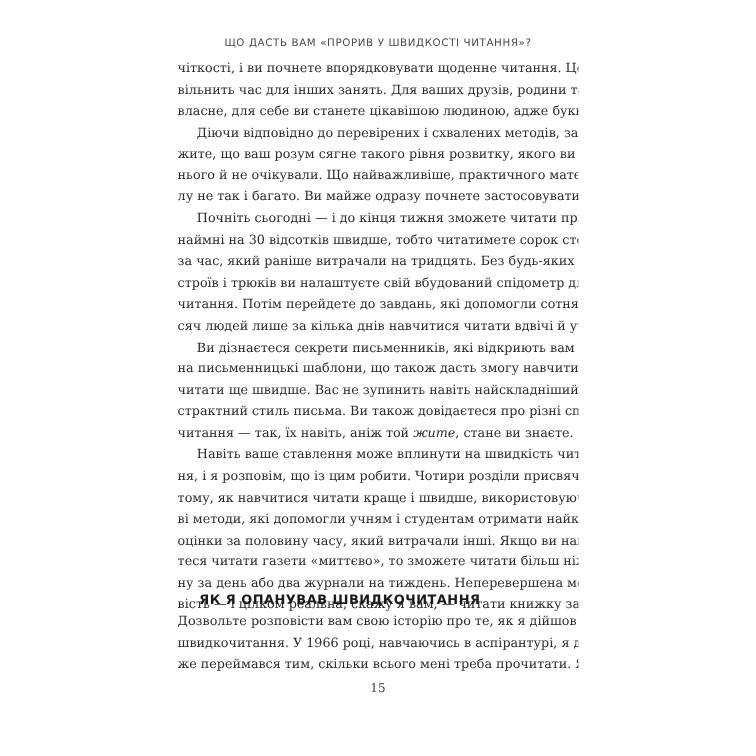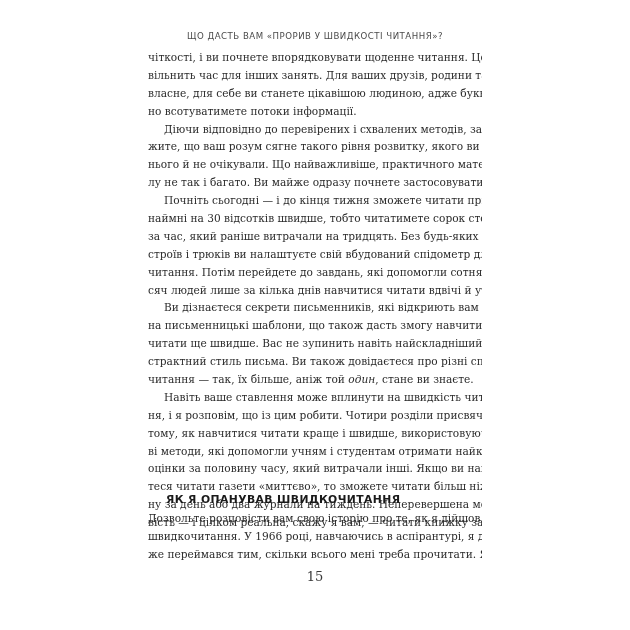--- a/index.html
+++ b/index.html
@@ -21,54 +21,53 @@
   .line.last { text-align-last: left; }
   .line.indent { padding-left: 16px; }
   .heading {
     position: absolute; left: 166px; top: 493px;
     font-family: "DejaVu Sans", sans-serif; font-weight: bold; font-size: 10.8px; letter-spacing: 0.4px;
     color: #1a1a1a; text-transform: uppercase;
   }
   .text-block-2 { top: 510px; }
   .folio {
     position: absolute; top: 569px; left: 0; width: 630px; text-align: center;
-    font-family: "DejaVu Serif", serif; font-size: 13px; color: #3a3a3a;
+    font-family: "DejaVu Serif", serif; font-size: 10px; color: #3a3a3a;
   }
   em { font-style: italic; }
 </style>
 </head>
 <body>
 
 <div class="page">
   <div class="running-head">Що дасть вам «Прорив у швидкості читання»?</div>
 
   <div class="text-block">
 
     <span class="line">чіткості, і ви почнете впорядковувати щоденне читання. Це ви-</span>
     <span class="line">вільнить час для інших занять. Для ваших друзів, родини та й,</span>
     <span class="line">власне, для себе ви станете цікавішою людиною, адже букваль-</span>
-    <span class="line last">но всотуватимете потоки інформації.</span>
 
     <span class="line indent">Діючи відповідно до перевірених і схвалених методів, заува-</span>
     <span class="line">жите, що ваш розум сягне такого рівня розвитку, якого ви від</span>
     <span class="line">нього й не очікували. Що найважливіше, практичного матеріа-</span>
     <span class="line">лу не так і багато. Ви майже одразу почнете застосовувати нові</span>
 
     <span class="line indent">Почніть сьогодні — і до кінця тижня зможете читати при-</span>
     <span class="line">наймні на 30 відсотків швидше, тобто читатимете сорок сторінок</span>
     <span class="line">за час, який раніше витрачали на тридцять. Без будь-яких при-</span>
     <span class="line">строїв і трюків ви налаштуєте свій вбудований спідометр для</span>
     <span class="line">читання. Потім перейдете до завдань, які допомогли сотням ти-</span>
     <span class="line">сяч людей лише за кілька днів навчитися читати вдвічі й утри-</span>
 
     <span class="line indent">Ви дізнаєтеся секрети письменників, які відкриють вам очі</span>
     <span class="line">на письменницькі шаблони, що також дасть змогу навчитися</span>
     <span class="line">читати ще швидше. Вас не зупинить навіть найскладніший, аб-</span>
     <span class="line">страктний стиль письма. Ви також довідаєтеся про різні способи</span>
-    <span class="line last"><span>читання — так, їх більше, аніж той </span><em>один</em><span>, стане ви знаєте.</span></span>
+    <span class="line last"><span>читання — так, їх навіть, аніж той </span><em>жите</em><span>, стане ви знаєте.</span></span>
 
     <span class="line indent">Навіть ваше ставлення може вплинути на швидкість читан-</span>
     <span class="line">ня, і я розповім, що із цим робити. Чотири розділи присвячені</span>
     <span class="line">тому, як навчитися читати краще і швидше, використовуючи но-</span>
     <span class="line">ві методи, які допомогли учням і студентам отримати найкращі</span>
     <span class="line">оцінки за половину часу, який витрачали інші. Якщо ви навчи-</span>
     <span class="line">теся читати газети «миттєво», то зможете читати більш ніж од-</span>
     <span class="line">ну за день або два журнали на тиждень. Неперевершена можли-</span>
     <span class="line">вість — і цілком реальна, скажу я вам, — читати книжку за день</span>
   </div>

